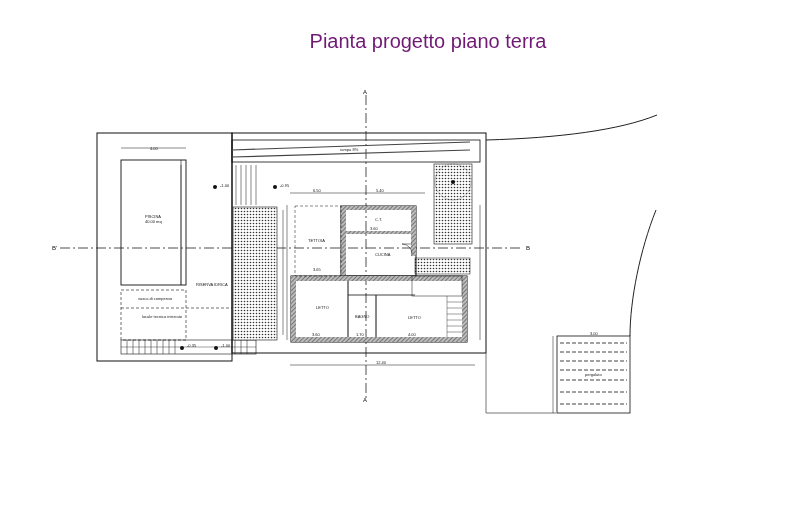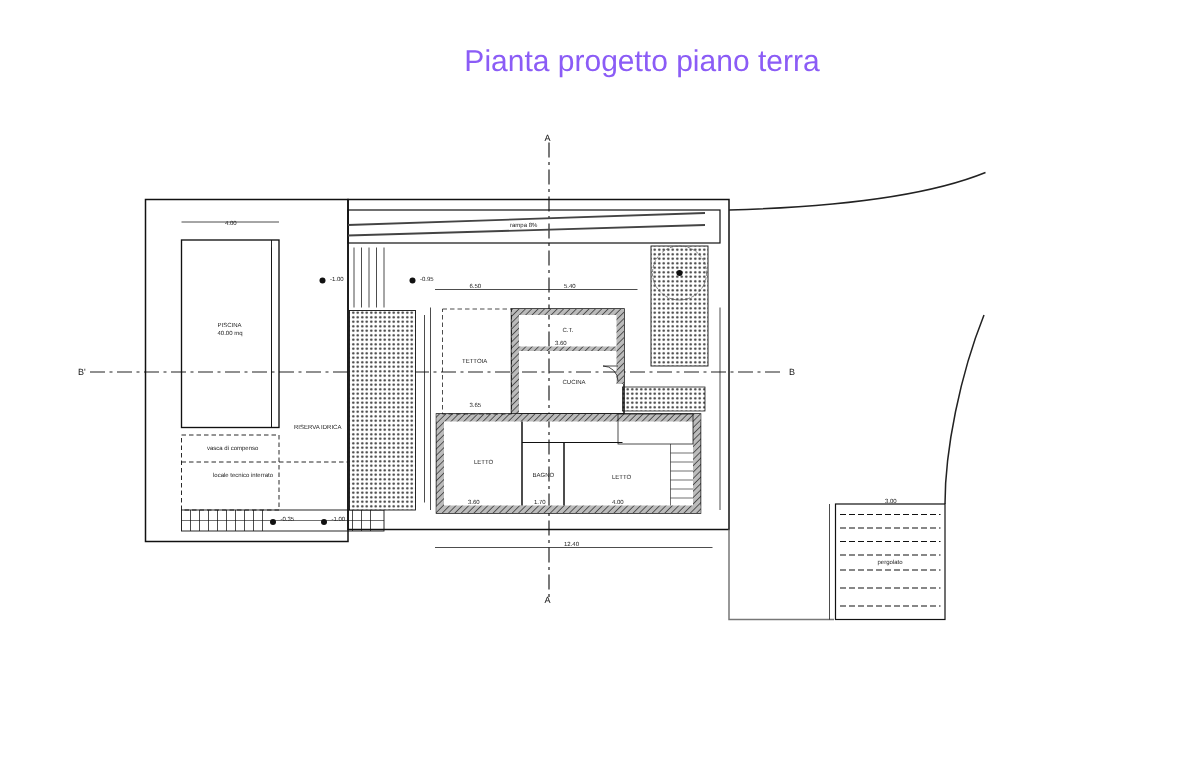--- a/index.html
+++ b/index.html
@@ -1,17 +1,17 @@
 <!DOCTYPE html>
 <html><head>
 <meta charset="utf-8">
 <style>
   html, body { margin:0; padding:0; background:#ffffff; }
   body { width:794px; height:513px; position:relative; overflow:hidden; font-family:"Liberation Sans", sans-serif; }
-  .title { position:absolute; left:0; width:794px; top:30px; text-align:center; font-size:20px; color:#8b5cf6; padding-left:62px; box-sizing:border-box; }
+  .title { position:absolute; left:0; width:794px; top:30px; text-align:center; font-size:20px; color:#701a75; padding-left:62px; box-sizing:border-box; }
   svg { position:absolute; left:0; top:0; }
   .tiny { font-family:"Liberation Sans", sans-serif; font-size:4px; fill:#222; }
   .small { font-family:"Liberation Sans", sans-serif; font-size:6px; fill:#111; }
 </style>
 </head>
 <body>
 
 <div class="title">Pianta progetto piano terra</div>
 
 <svg width="794" height="513" viewBox="0 0 794 513">

